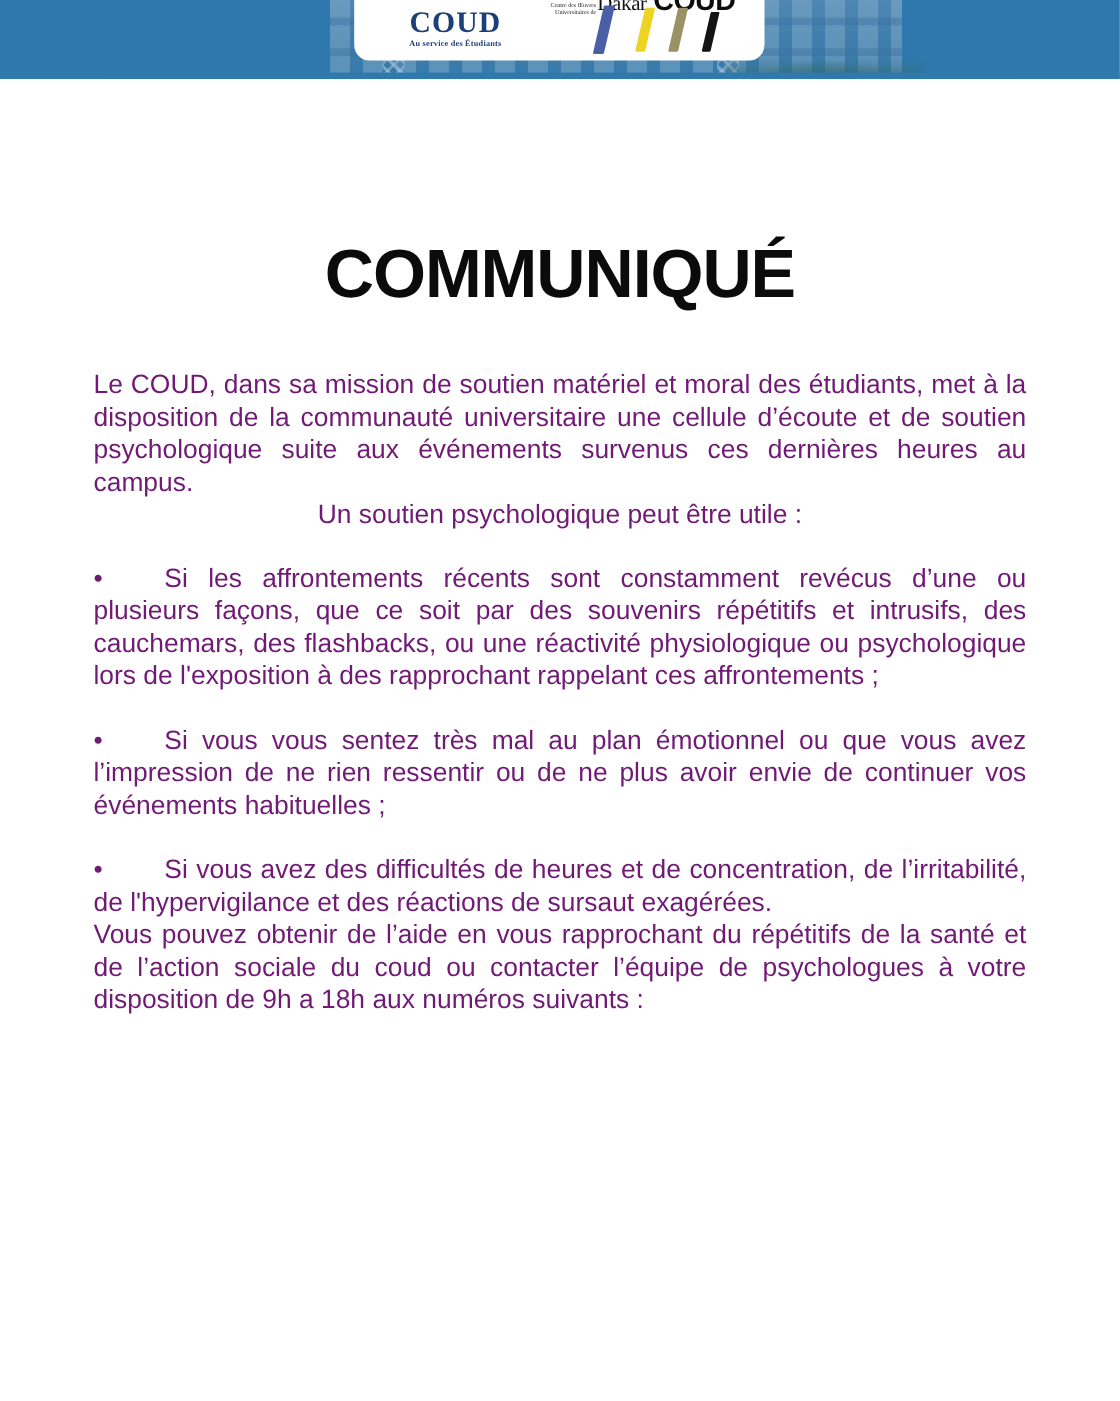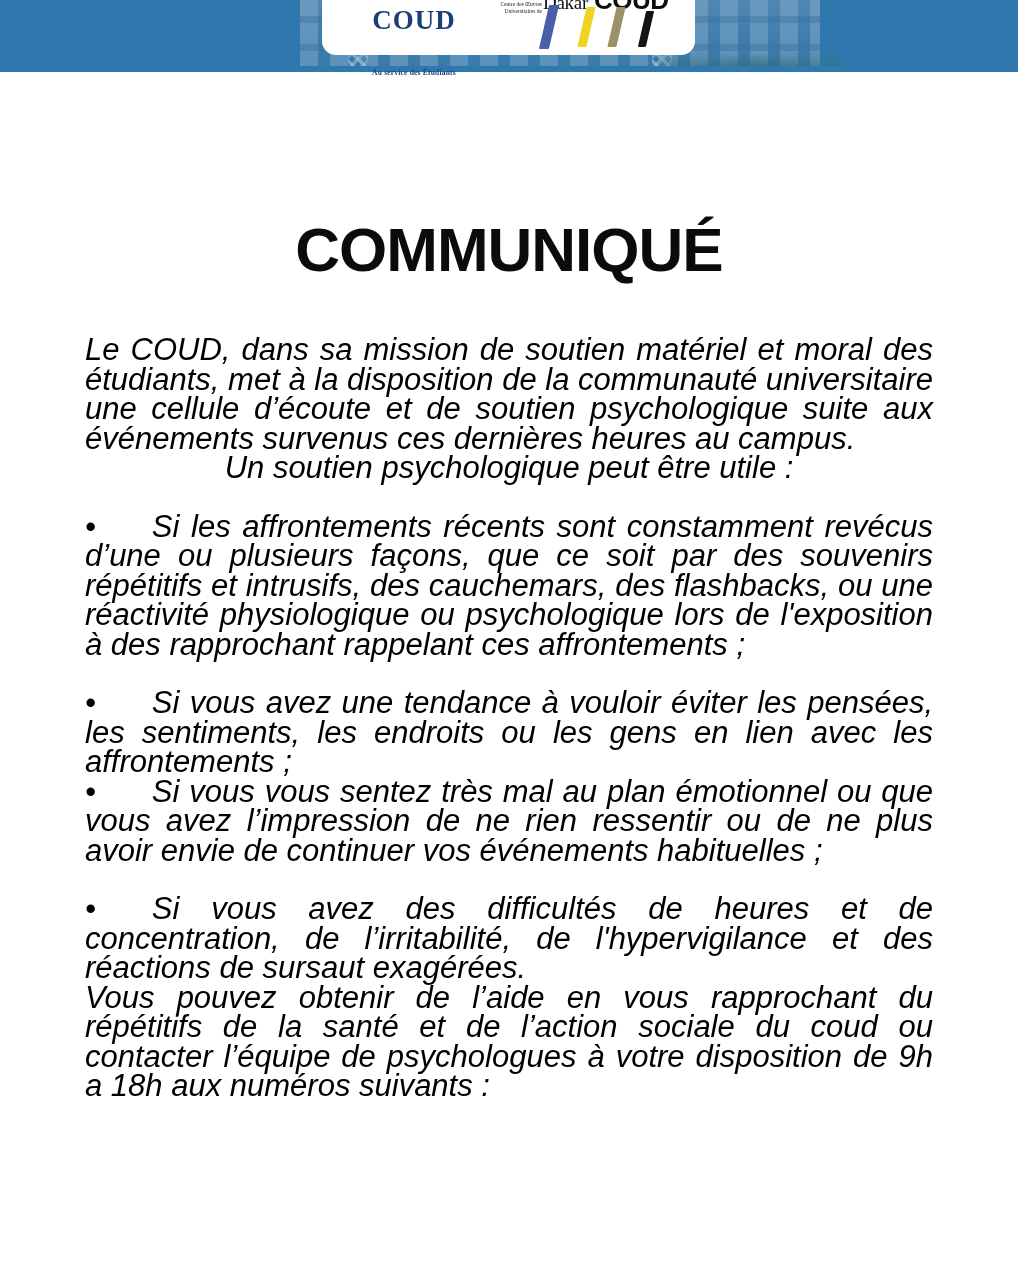--- a/index.html
+++ b/index.html
@@ -141,21 +141,20 @@
   .coud-tagline {
     position: absolute;
     left: 8px; top: 72px;
     width: 140px;
     text-align: center;
     font-family: "Liberation Serif", serif;
     font-size: 7.5px;
     font-weight: bold;
     color: #1b3f77;
     letter-spacing: 0.2px;
-    margin-top: 33px;
   }
 
   
   .logo-dakar {
     position: relative;
     width: 200px;
     height: 88px;
   }
   .dakar-top {
     position: absolute;
@@ -224,24 +223,23 @@
     font-weight: bold;
     letter-spacing: -1px;
     color: #0b0b0b;
     margin: 0;
   }
   .body-copy {
     position: absolute;
     top: 263px;
     left: 85px;
     width: 848px;
-    font-size: 31px;
+    font-size: 24px;
     line-height: 29.5px;
-    color: #000000;
-    font-style: italic;
+    color: #701a75;
   }
   .para {
     margin: 0;
     text-align: justify;
     text-justify: inter-word;
   }
   .para.no-justify { text-align: center; }
   .spacer { height: 29px; }
   .bullet-indent { display: inline-block; width: 56px; }
 </style>
@@ -303,21 +301,20 @@
 
     <p class="para">Le COUD, dans sa mission de soutien matériel et moral des étudiants, met à la disposition de la communauté universitaire une cellule d’écoute et de soutien psychologique suite aux événements survenus ces dernières heures au campus.</p>
     <p class="para no-justify">Un soutien psychologique peut être utile :</p>
 
     <div class="spacer"></div>
 
     <p class="para"><span>•</span><span class="bullet-indent"></span><span>Si les affrontements récents sont constamment revécus d’une ou plusieurs façons, que ce soit par des souvenirs répétitifs et intrusifs, des cauchemars, des flashbacks, ou une réactivité physiologique ou psychologique lors de l'exposition à des rapprochant rappelant ces affrontements ;</span></p>
 
     <div class="spacer"></div>
 
-    <p class="para"><span>•</span><span class="bullet-indent"></span><span>Si vous avez une tendance à vouloir éviter les pensées, les sentiments, les endroits ou les gens en lien avec les affrontements ;</span></p>
 
     <p class="para"><span>•</span><span class="bullet-indent"></span><span>Si vous vous sentez très mal au plan émotionnel ou que vous avez l’impression de ne rien ressentir ou de ne plus avoir envie de continuer vos événements habituelles ;</span></p>
 
     <div class="spacer"></div>
 
     <p class="para"><span>•</span><span class="bullet-indent"></span><span>Si vous avez des difficultés de heures et de concentration, de l’irritabilité, de l'hypervigilance et des réactions de sursaut exagérées.</span></p>
 
     <p class="para">Vous pouvez obtenir de l’aide en vous rapprochant du répétitifs de la santé et de l’action sociale du coud ou contacter l’équipe de psychologues à votre disposition de 9h a 18h aux numéros suivants :</p>
 
 

